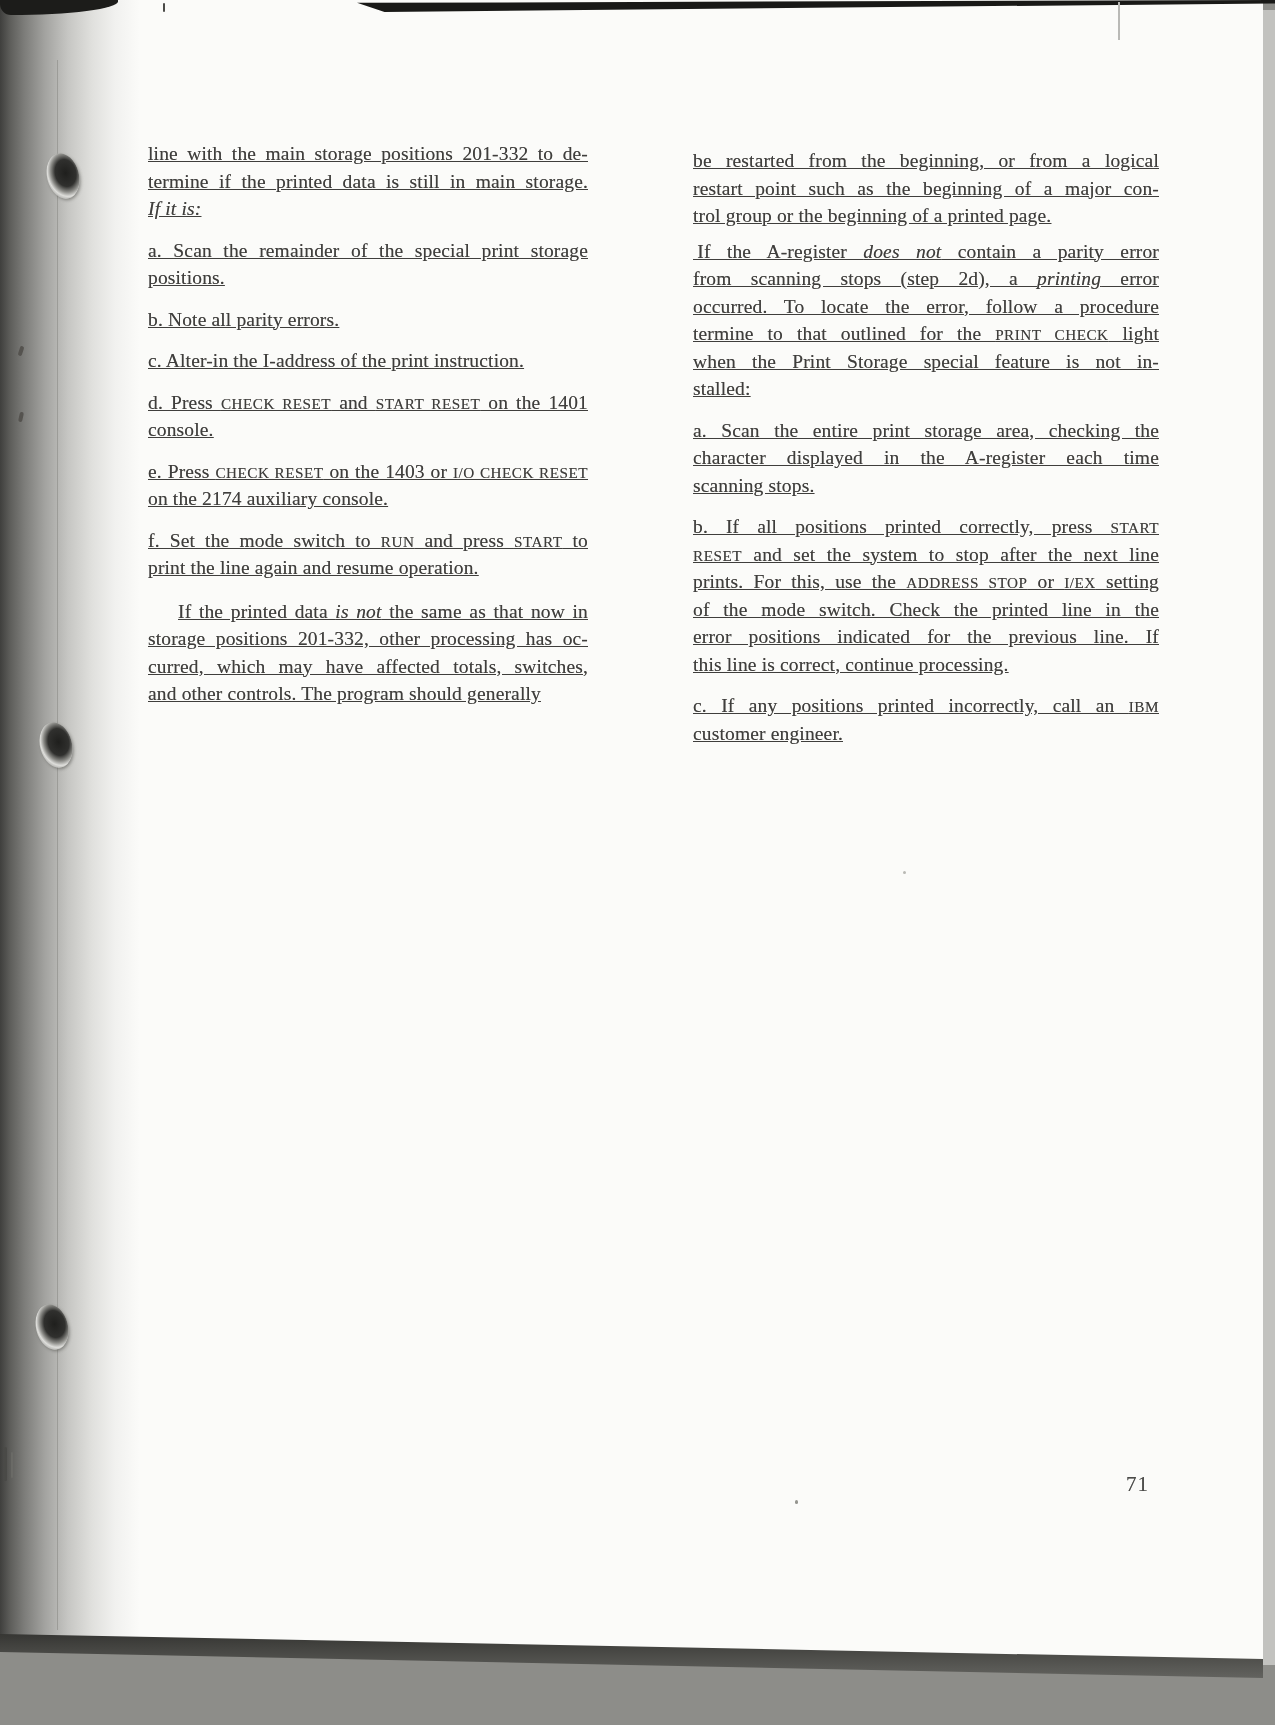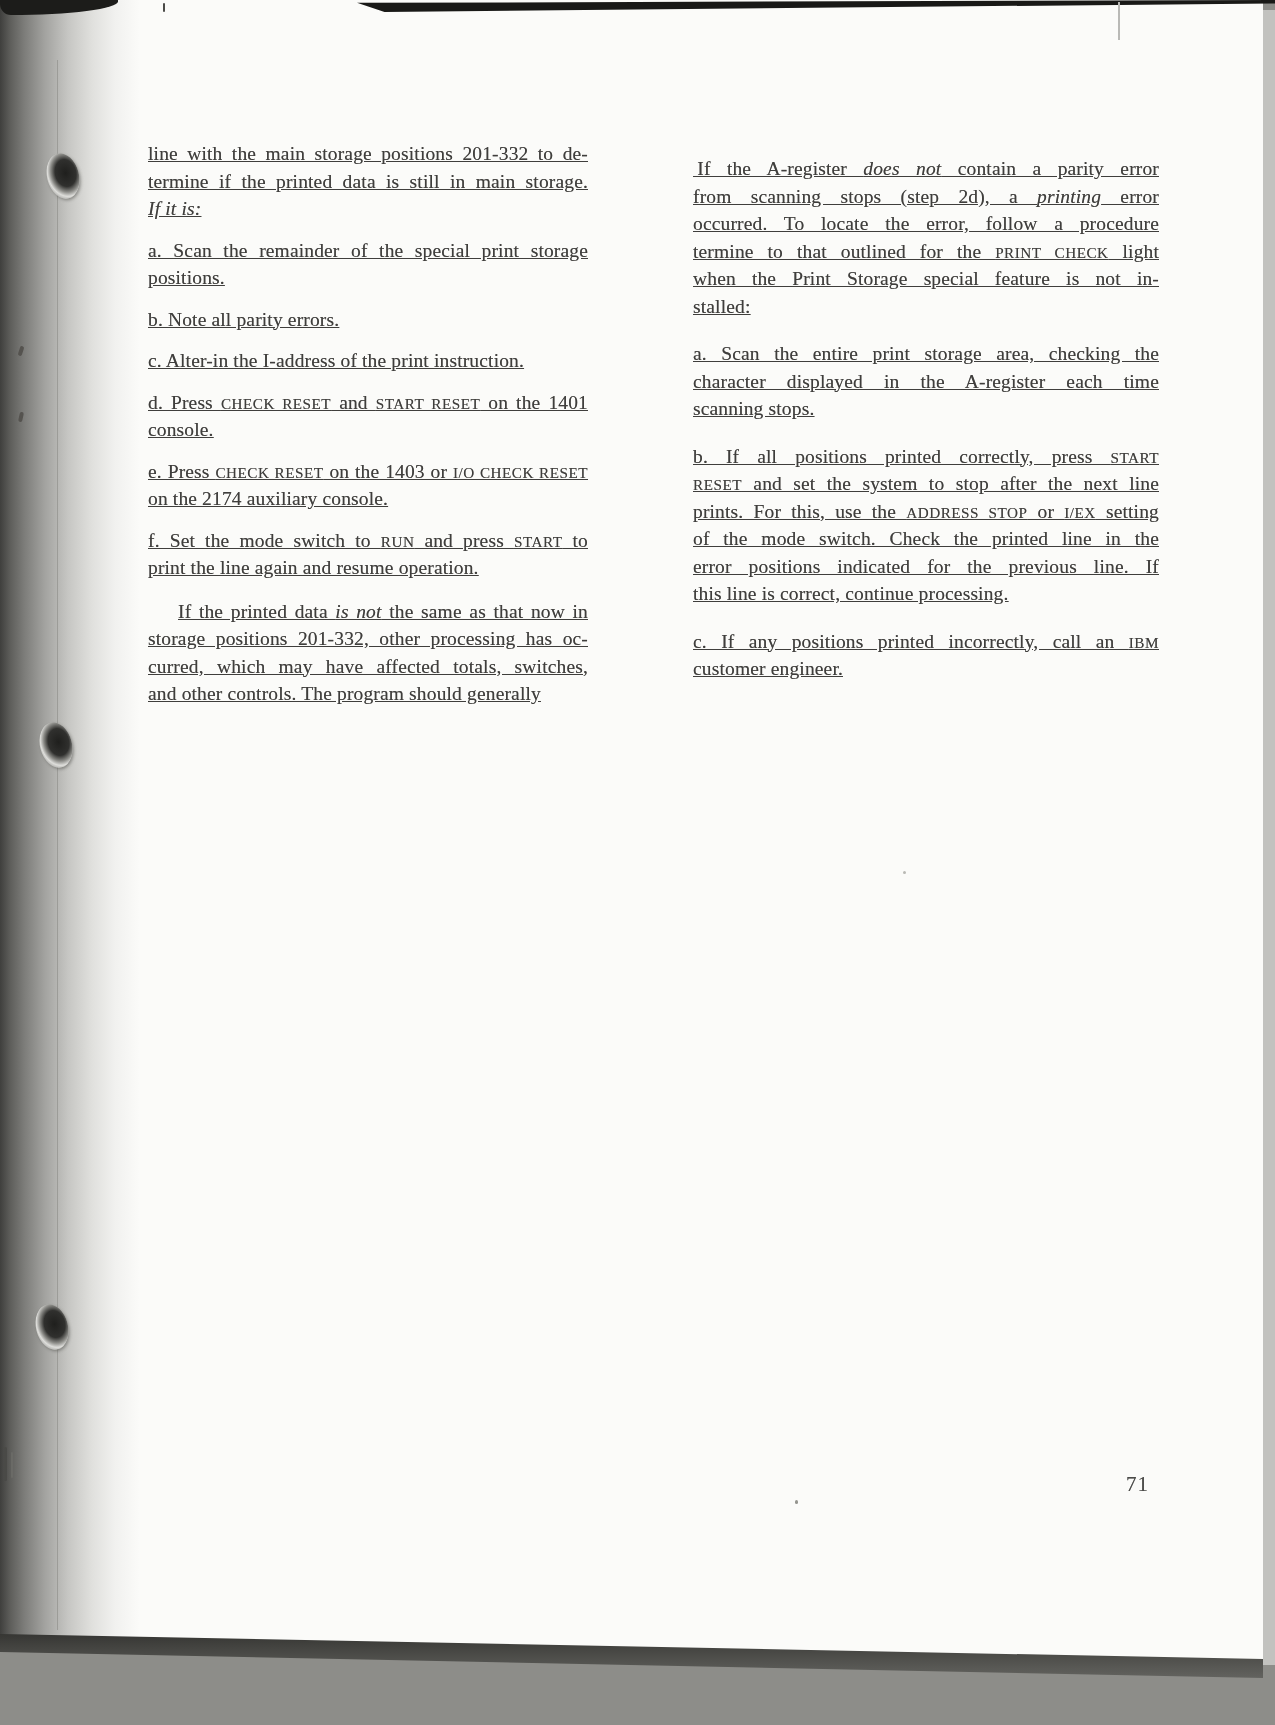--- a/index.html
+++ b/index.html
@@ -75,21 +75,21 @@
     font-size:19.5px;color:#3f3e3c;
     letter-spacing:.15px;
     text-shadow:0 0 .5px rgba(63,62,60,.55);
   }
   .col-left{left:148px;top:140px;width:440px;}
   .col-right{left:693px;top:147px;width:466px;}
   .block{margin-top:0;}
   .col-left .block.item{margin-top:14px;}
   .col-left .block.para2{margin-top:16px;}
   .col-right .block.item6{margin-top:8px;}
-  .col-right .block.sub{margin-top:20px;}
+  .col-right .block.sub{margin-top:14px;}
   .line{
     text-align:justify;text-align-last:justify;
     height:27.5px;line-height:27.5px;overflow:hidden;white-space:normal;text-decoration:underline;
   }
   .line.last{text-align-last:left;}
   .line.hang{text-indent:-27px;}
   .line.indent{text-indent:30px;}
   .it{font-style:italic;}
   .sc{font-size:.78em;letter-spacing:.5px;}
   .page-number{
@@ -154,20 +154,25 @@
       <div class="line last"><span>print the line again and resume operation.</span></div>
     </div>
     <div class="block para2">
       <div class="line indent"><span>If the printed data </span><span class="it">is not</span><span> the same as that now in</span></div>
       <div class="line"><span>storage positions 201-332, other processing has oc-</span></div>
       <div class="line"><span>curred, which may have affected totals, switches,</span></div>
       <div class="line last"><span>and other controls. The program should generally</span></div>
     </div>
   </div>
 <div class="col col-right" id="col-right">
+    <div class="block">
+      <div class="line"><span>be restarted from the beginning, or from a logical</span></div>
+      <div class="line"><span>restart point such as the beginning of a major con-</span></div>
+      <div class="line last"><span>trol group or the beginning of a printed page.</span></div>
+    </div>
     <div class="block item6">
       <div class="line hang"><span>6. If the A-register </span><span class="it">does not</span><span> contain a parity error</span></div>
       <div class="line"><span>from scanning stops (step 2d), a </span><span class="it">printing</span><span> error</span></div>
       <div class="line"><span>occurred. To locate the error, follow a procedure</span></div>
       <div class="line"><span>termine to that outlined for the </span><span class="sc">PRINT CHECK</span><span> light</span></div>
       <div class="line"><span>when the Print Storage special feature is not in-</span></div>
       <div class="line last"><span>stalled:</span></div>
     </div>
     <div class="block sub">
       <div class="line"><span>a. Scan the entire print storage area, checking the</span></div>

